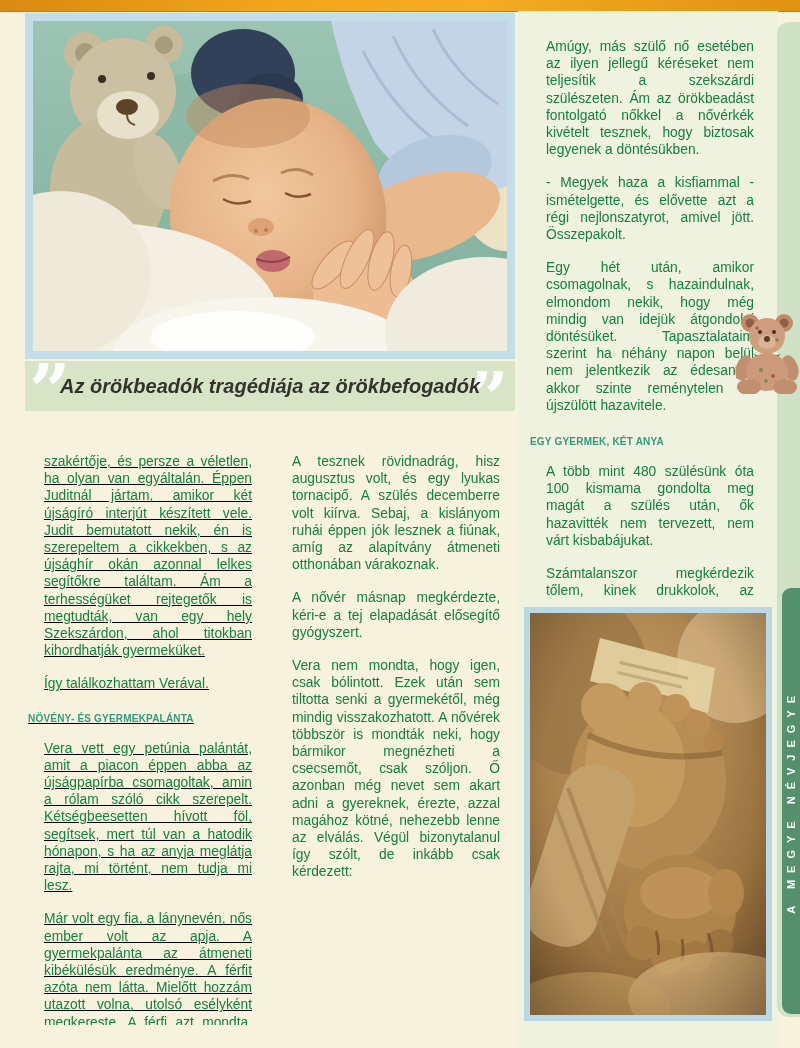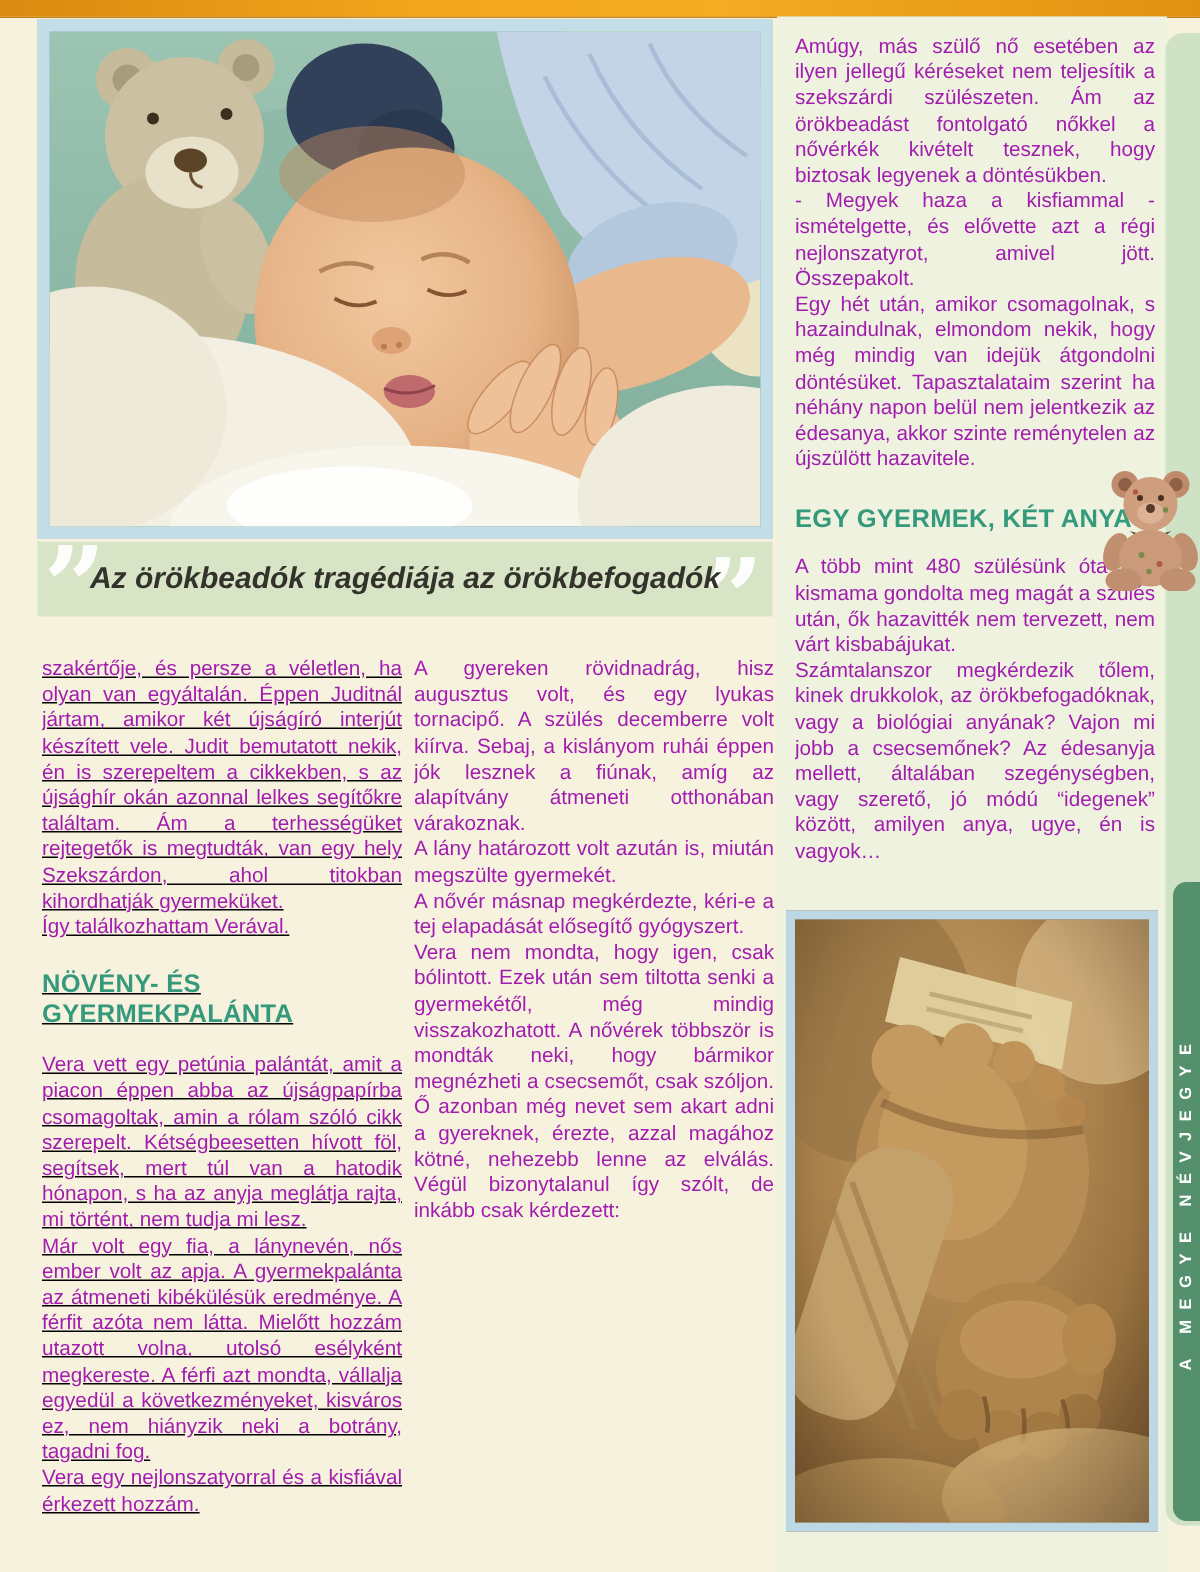--- a/index.html
+++ b/index.html
@@ -46,27 +46,27 @@
     position:relative;z-index:2;
   }
   .q{
     position:absolute;color:#ffffff;font-weight:bold;font-size:72px;
     line-height:1;z-index:1;font-family:"DejaVu Serif",serif;opacity:.95;
   }
   .q-left{left:4px;top:-6px;}
   .q-right{right:6px;top:2px;}
   .col{position:absolute;top:437px;width:240px;height:588px;overflow:hidden;}
   .col p{
-    margin:0;font-size:13.8px;line-height:17.2px;text-align:justify;color:#a21caf;
+    margin:16px;font-size:13.8px;line-height:17.2px;text-align:justify;color:#15803d;
   }
   .col-left{left:28px;text-decoration:underline;}
   .col-mid{left:276px;}
   .col-right{left:530px;top:22px;height:578px;}
   .heading{
-    margin:20px 0 15px;font-size:17px;font-weight:bold;color:#35997b;
+    margin:20px 0 15px;font-size:10px;font-weight:bold;color:#35997b;
     letter-spacing:.2px;
   }
   .col-right .heading{margin:22px 0 13px;}
   .teddy{
     position:absolute;left:733px;top:310px;width:68px;height:84px;z-index:3;
   }
   .sepia-frame{
     position:absolute;left:524px;top:607px;width:248px;height:414px;
     border:6px solid #bcd8e4;box-sizing:border-box;background:#8a673c;
     overflow:hidden;
@@ -163,22 +163,21 @@
   <div class="col col-left">
     <p>szakértője, és persze a véletlen, ha olyan van egyáltalán. Éppen Juditnál jártam, amikor két újságíró interjút készített vele. Judit bemutatott nekik, én is szerepeltem a cikkekben, s az újsághír okán azonnal lelkes segítőkre találtam. Ám a terhességüket rejtegetők is megtudták, van egy hely Szekszárdon, ahol titokban kihordhatják gyermeküket.</p>
     <p>Így találkozhattam Verával.</p>
     <h2 class="heading">NÖVÉNY- ÉS GYERMEKPALÁNTA</h2>
     <p>Vera vett egy petúnia palántát, amit a piacon éppen abba az újságpapírba csomagoltak, amin a rólam szóló cikk szerepelt. Kétségbeesetten hívott föl, segítsek, mert túl van a hatodik hónapon, s ha az anyja meglátja rajta, mi történt, nem tudja mi lesz.</p>
     <p>Már volt egy fia, a lánynevén, nős ember volt az apja. A gyermekpalánta az átmeneti kibékülésük eredménye. A férfit azóta nem látta. Mielőtt hozzám utazott volna, utolsó esélyként megkereste. A férfi azt mondta, vállalja egyedül a következményeket, kisváros ez, nem hiányzik neki a botrány, tagadni fog.</p>
     <p>Vera egy nejlonszatyorral és a kisfiával érkezett hozzám.</p>
   </div>
 
   <div class="col col-mid">
-    <p>A gyereken rövidnadrág, hisz augusztus volt, és egy lyukas tornacipő. A szülés decemberre volt kiírva. Sebaj, a kislányom ruhái éppen jók lesznek a fiúnak, amíg az alapítvány átmeneti otthonában várakoznak.</p>
-    <p>A lány határozott volt azután is, miután megszülte gyermekét.</p>
+    <p>A tesznek rövidnadrág, hisz augusztus volt, és egy lyukas tornacipő. A szülés decemberre volt kiírva. Sebaj, a kislányom ruhái éppen jók lesznek a fiúnak, amíg az alapítvány átmeneti otthonában várakoznak.</p>
     <p>A nővér másnap megkérdezte, kéri-e a tej elapadását elősegítő gyógyszert.</p>
     <p>Vera nem mondta, hogy igen, csak bólintott. Ezek után sem tiltotta senki a gyermekétől, még mindig visszakozhatott. A nővérek többször is mondták neki, hogy bármikor megnézheti a csecsemőt, csak szóljon. Ő azonban még nevet sem akart adni a gyereknek, érezte, azzal magához kötné, nehezebb lenne az elválás. Végül bizonytalanul így szólt, de inkább csak kérdezett:</p>
   </div>
 
   <div class="col col-right">
     <p>Amúgy, más szülő nő esetében az ilyen jellegű kéréseket nem teljesítik a szekszárdi szülészeten. Ám az örökbeadást fontolgató nőkkel a nővérkék kivételt tesznek, hogy biztosak legyenek a döntésükben.</p>
     <p>- Megyek haza a kisfiammal - ismételgette, és elővette azt a régi nejlonszatyrot, amivel jött. Összepakolt.</p>
     <p>Egy hét után, amikor csomagolnak, s hazaindulnak, elmondom nekik, hogy még mindig van idejük átgondolni döntésüket. Tapasztalataim szerint ha néhány napon belül nem jelentkezik az édesanya, akkor szinte reménytelen az újszülött hazavitele.</p>
     <h2 class="heading">EGY GYERMEK, KÉT ANYA</h2>
     <p>A több mint 480 szülésünk óta 100 kismama gondolta meg magát a szülés után, ők hazavitték nem tervezett, nem várt kisbabájukat.</p>

